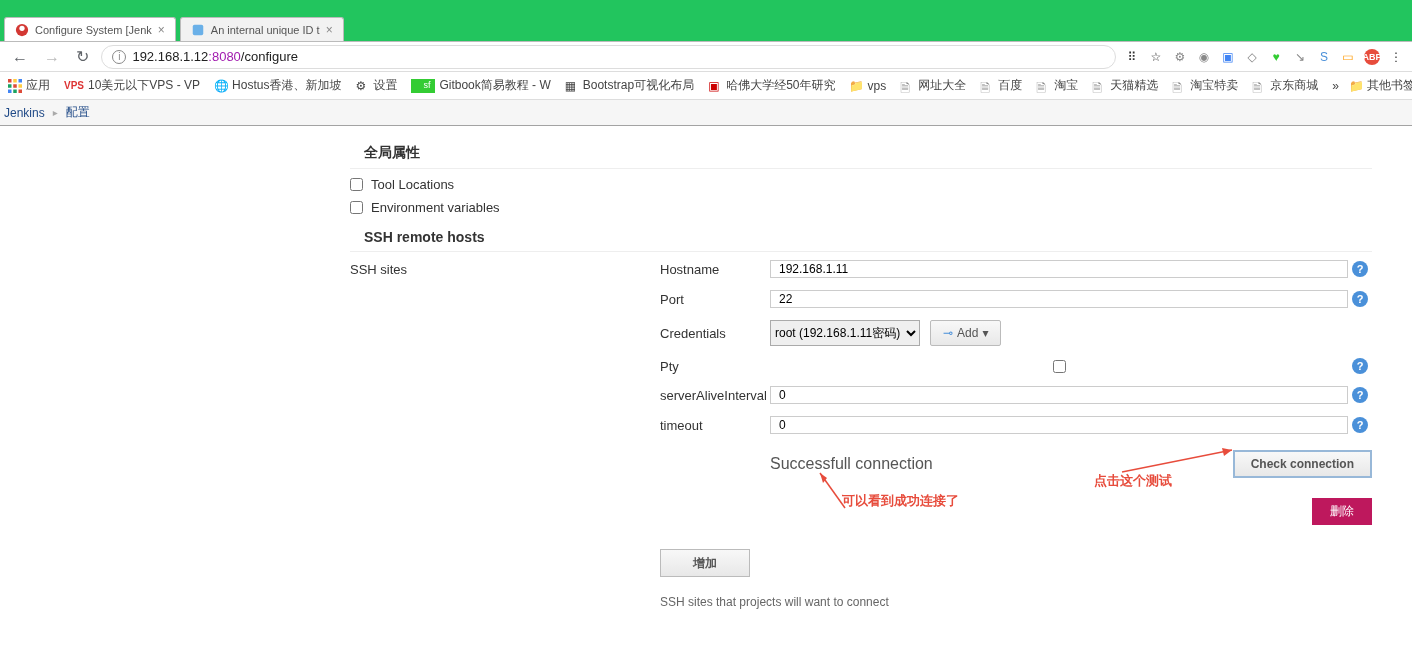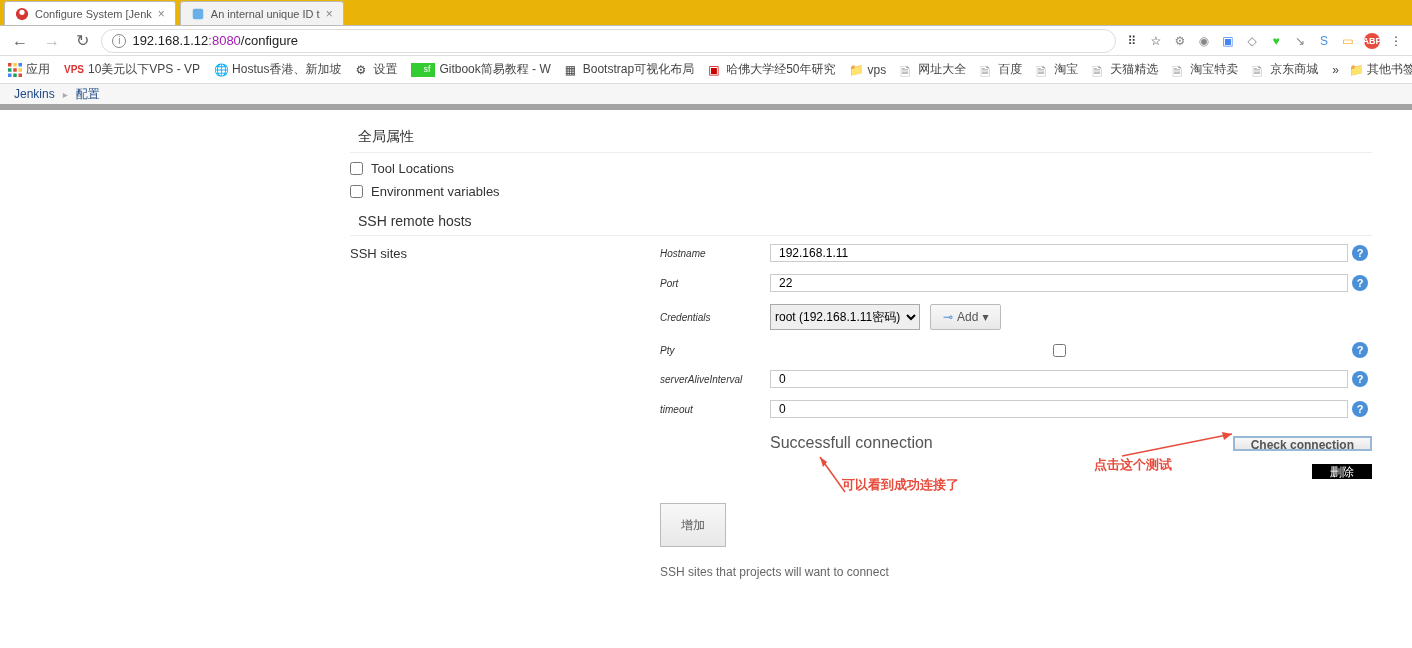--- a/index.html
+++ b/index.html
@@ -1,19 +1,19 @@
 <!DOCTYPE html>
 <html><head>
 <meta charset="utf-8">
 <style>
 * { box-sizing: border-box; margin: 0; padding: 0; }
 body { font-family: Arial, "Microsoft YaHei", sans-serif; font-size: 12px; color: #333; background: #fff; width: 1412px; }
 
 
-.browser-tabs { display: flex; height: 26px; background: #eab308; border-bottom: 1px solid #bbb; align-items: flex-end; }
+.browser-tabs { display: flex; height: 42px; background: #22c55e; border-bottom: 1px solid #bbb; align-items: flex-end; }
 .tab { display: flex; align-items: center; gap: 6px; height: 24px; padding: 0 10px; background: #f2f2f2; border: 1px solid #bbb; border-bottom: none; border-radius: 3px 3px 0 0; margin-left: 4px; font-size: 11px; color: #555; max-width: 180px; }
 .tab.active { background: #fff; }
 .tab-icon { width: 14px; height: 14px; display: inline-block; }
 .tab-close { color: #888; font-size: 12px; }
 
 .addr-bar { display: flex; align-items: center; height: 30px; padding: 0 8px; gap: 8px; border-bottom: 1px solid #ddd; background: #fff; }
 .nav-btn { color: #5f6368; font-size: 16px; cursor: pointer; padding: 0 4px; }
 .nav-btn.disabled { color: #bbb; }
 .url-wrap { flex: 1; display: flex; align-items: center; gap: 6px; border: 1px solid #ddd; border-radius: 14px; height: 24px; padding: 0 10px; }
 .info-icon { width: 14px; height: 14px; border-radius: 50%; border: 1px solid #888; font-size: 10px; display: flex; align-items: center; justify-content: center; color: #888; }
@@ -23,58 +23,58 @@
 .ext-icon { width: 16px; height: 16px; display: inline-flex; align-items: center; justify-content: center; font-size: 12px; }
 
 .bookmark-bar { display: flex; align-items: center; height: 28px; padding: 0 8px; gap: 14px; border-bottom: 1px solid #ddd; background: #fff; font-size: 12px; color: #444; overflow: hidden; }
 .bm { display: flex; align-items: center; gap: 4px; white-space: nowrap; cursor: pointer; }
 .bm-icon { width: 14px; height: 14px; display: inline-block; }
 .bm-folder { color: #f0c36d; }
 .bm-file { color: #888; }
 .bm-right { margin-left: auto; display: flex; gap: 10px; align-items: center; }
 
 
-.breadcrumb { display: flex; align-items: center; height: 26px; padding: 0 14px; gap: 8px; background: #f6f6f6; border-bottom: 6px solid #a3a3a3; font-size: 12px; }
+.breadcrumb { display: flex; align-items: center; height: 26px; padding: 0 4px; gap: 8px; background: #f6f6f6; border-bottom: 1px solid #a3a3a3; font-size: 12px; }
 .breadcrumb a { color: #204a87; text-decoration: none; }
 .bc-sep { color: #aaa; font-size: 10px; }
 
 
 .main { padding: 8px 40px 30px 350px; }
 .truncated-row { display: flex; align-items: center; gap: 8px; color: #bbb; margin-bottom: 6px; }
 
-.section-title { font-size: 14px; font-weight: normal; margin: 10px 8px 6px; color: #333; }
+.section-title { font-size: 14px; font-weight: bold; margin: 10px 14px 6px; color: #333; }
 .cb-row { display: flex; align-items: center; gap: 8px; padding: 4px 0; font-size: 13px; }
 .cb-row input[type=checkbox] { width: 13px; height: 13px; }
 
 .form-grid { display: grid; grid-template-columns: 310px 110px 1fr 24px; align-items: center; row-gap: 12px; margin-top: 8px; }
 .col1 { grid-column: 1; font-size: 13px; }
-.col2 { grid-column: 2; font-size: 10px; color: #333; font-style: italic; }
+.col2 { grid-column: 2; font-size: 13px; color: #333; }
 .col3 { grid-column: 3; }
 .col4 { grid-column: 4; text-align: center; }
 
 input[type=text].field, select.field { width: 100%; height: 18px; border: 1px solid #ccc; padding: 0 8px; font-size: 12px; background: #fff; }
 select.cred-select { width: 150px; height: 26px; border: 1px solid #aaa; font-size: 12px; }
 .cred-row { display: flex; gap: 10px; align-items: center; }
 .add-btn { height: 26px; padding: 0 12px; background: linear-gradient(#f8f8f8,#e8e8e8); border: 1px solid #bbb; border-radius: 2px; font-size: 12px; color: #555; display: flex; align-items: center; gap: 4px; cursor: pointer; }
 .key-icon { color: #4a90d9; }
 
 .pty-cell { display: flex; justify-content: center; }
 
 .help-icon { width: 16px; height: 16px; border-radius: 50%; background: #4a90d9; color: #fff; font-size: 11px; font-weight: bold; display: inline-flex; align-items: center; justify-content: center; cursor: pointer; }
 
 .success-row { grid-column: 3 / 5; display: flex; justify-content: space-between; align-items: center; margin-top: 4px; position: relative; }
 .success-text { font-size: 16px; color: #555; position: relative; }
-.check-btn { height: 15px; padding: 0 16px; background: linear-gradient(#f8f8f8,#e8e8e8); border: 2px solid #98b8d8; font-size: 12px; color: #555; font-weight: bold; cursor: pointer; }
+.check-btn { height: 28px; padding: 0 16px; background: linear-gradient(#f8f8f8,#e8e8e8); border: 2px solid #98b8d8; font-size: 12px; color: #555; font-weight: bold; cursor: pointer; }
 
 .annotation { position: absolute; color: #e74c3c; font-size: 13px; font-weight: bold; }
 .arrow-svg { position: absolute; }
 
-.delete-btn { grid-column: 3 / 5; justify-self: end; height: 15px; padding: 0 18px; background: #000000; color: #fff; border: none; font-size: 12px; cursor: pointer; }
-
-.add-site-btn { grid-column: 2 / 3; height: 44px; padding: 0 20px; background: linear-gradient(#f8f8f8,#e8e8e8); border: 1px solid #bbb; font-size: 12px; color: #555; margin-top: 12px; cursor: pointer; justify-self: start; }
+.delete-btn { grid-column: 3 / 5; justify-self: end; height: 27px; padding: 0 18px; background: #be185d; color: #fff; border: none; font-size: 12px; cursor: pointer; margin-top: 8px; }
+
+.add-site-btn { grid-column: 2 / 3; height: 28px; padding: 0 32px; background: linear-gradient(#f8f8f8,#e8e8e8); border: 1px solid #bbb; font-size: 12px; color: #555; margin-top: 12px; cursor: pointer; justify-self: start; font-weight: bold; }
 
 .desc-text { grid-column: 2 / 5; font-size: 12px; color: #666; margin-top: 6px; }
 
 hr.sep { border: none; border-top: 1px solid #eee; margin: 4px 0; }
 </style>
 </head>
 <body>
 
 <div class="browser-tabs">
   <div class="tab active">

